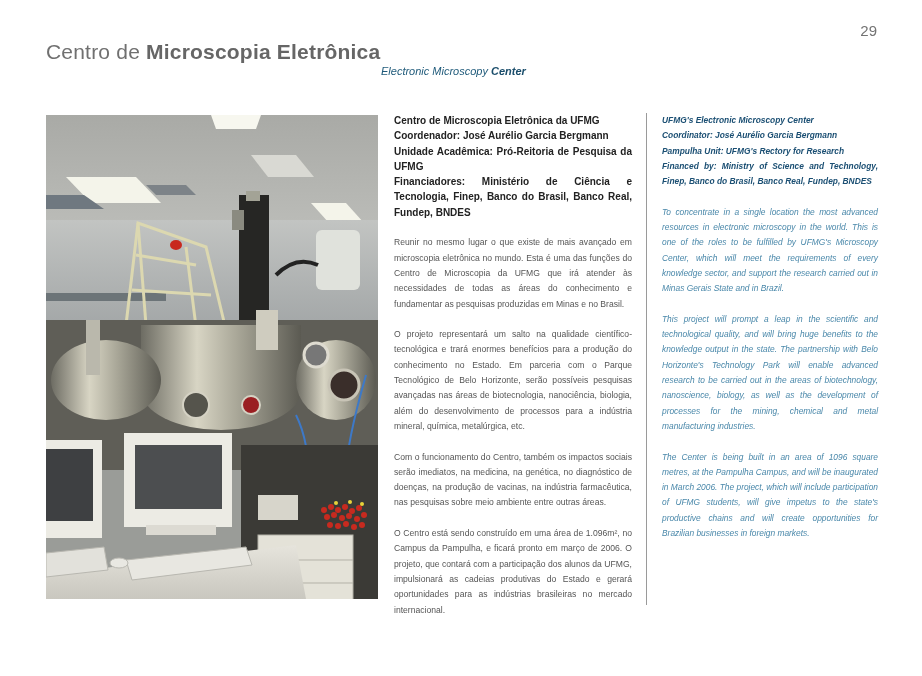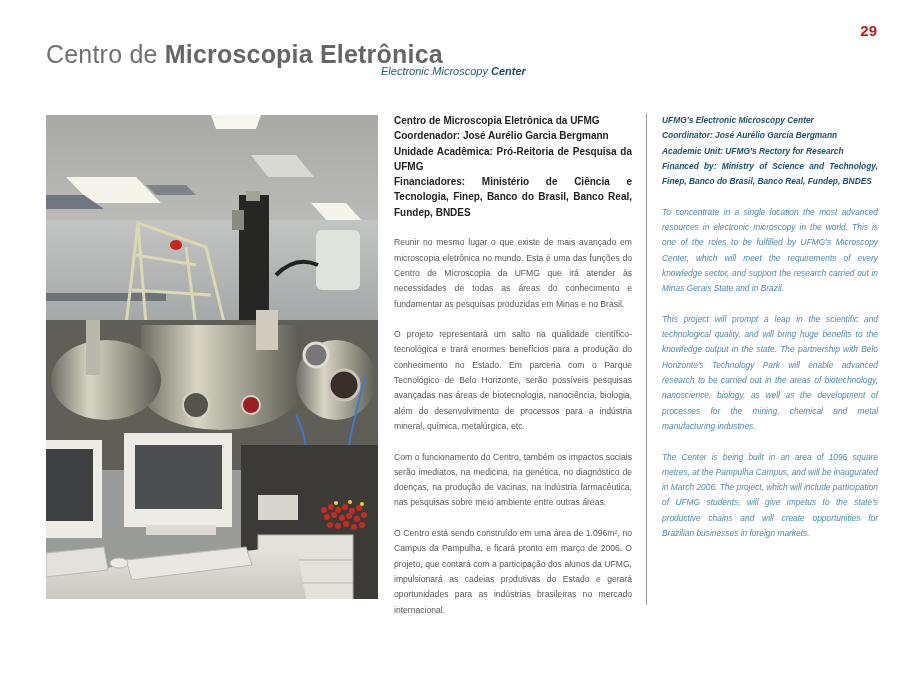--- a/index.html
+++ b/index.html
@@ -1,26 +1,25 @@
 <!DOCTYPE html>
 <html><head>
 <meta charset="utf-8">
 <style>
   html, body { margin: 0; padding: 0; }
   body {
     width: 922px; height: 676px; background: #ffffff; position: relative; overflow: hidden;
     font-family: "Liberation Sans", sans-serif;
   }
   .page-number {
-    position: absolute; top: 22px; right: 45px; font-size: 15px; color: #b91c1c;
+    position: absolute; top: 22px; right: 45px; font-size: 15px; color: #737373;
     font-family: "Liberation Sans", sans-serif;
-    font-weight: bold;
   }
   .title {
-    position: absolute; left: 46px; top: 40px; font-size: 25px; color: #707070; letter-spacing: 0.2px;
+    position: absolute; left: 46px; top: 40px; font-size: 21px; color: #707070; letter-spacing: 0.2px;
     white-space: nowrap;
   }
   .title .light { font-weight: normal; }
   .title .bold { font-weight: bold; color: #666666; }
   .subtitle {
     position: absolute; left: 381px; top: 65px; font-size: 11px; color: #1f5a7a; font-style: italic;
     white-space: nowrap;
   }
   .subtitle .bold { font-weight: bold; color: #1a4d6b; }
 
@@ -190,21 +189,21 @@
     <p>Com o funcionamento do Centro, também os impactos sociais serão imediatos, na medicina, na genética, no diagnóstico de doenças, na produção de vacinas, na indústria farmacêutica, nas pesquisas sobre meio ambiente entre outras áreas.</p>
     <p>O Centro está sendo construído em uma área de 1.096m², no Campus da Pampulha, e ficará pronto em março de 2006. O projeto, que contará com a participação dos alunos da UFMG, impulsionará as cadeias produtivas do Estado e gerará oportunidades para as indústrias brasileiras no mercado internacional.</p>
   </div>
 
   <div class="divider"></div>
 
   <div class="col-en">
     <p class="meta">
       <span class="meta-line">UFMG's Electronic Microscopy Center</span>
       <span class="meta-line">Coordinator: José Aurélio Garcia Bergmann</span>
-      <span class="meta-line">Academic Unit: UFMG's Rectory for Research</span>
+      <span class="meta-line">Pampulha Unit: UFMG's Rectory for Research</span>
       <span class="meta-line">Financed by: Ministry of Science and Technology, Finep, Banco do Brasil, Banco Real, Fundep, BNDES</span>
     </p>
     <p>To concentrate in a single location the most advanced resources in electronic microscopy in the world. This is one of the roles to be fulfilled by UFMG's Microscopy Center, which will meet the requirements of every knowledge sector, and support the research carried out in Minas Gerais State and in Brazil.</p>
     <p>This project will prompt a leap in the scientific and technological quality, and will bring huge benefits to the knowledge output in the state. The partnership with Belo Horizonte's Technology Park will enable advanced research to be carried out in the areas of biotechnology, nanoscience, biology, as well as the development of processes for the mining, chemical and metal manufacturing industries.</p>
     <p>The Center is being built in an area of 1096 square metres, at the Pampulha Campus, and will be inaugurated in March 2006.  The project, which will include participation of UFMG students, will give impetus to the state's productive chains and will create opportunities for Brazilian businesses in foreign markets.</p>
   </div>
 
 </div>
 
 </body></html>

